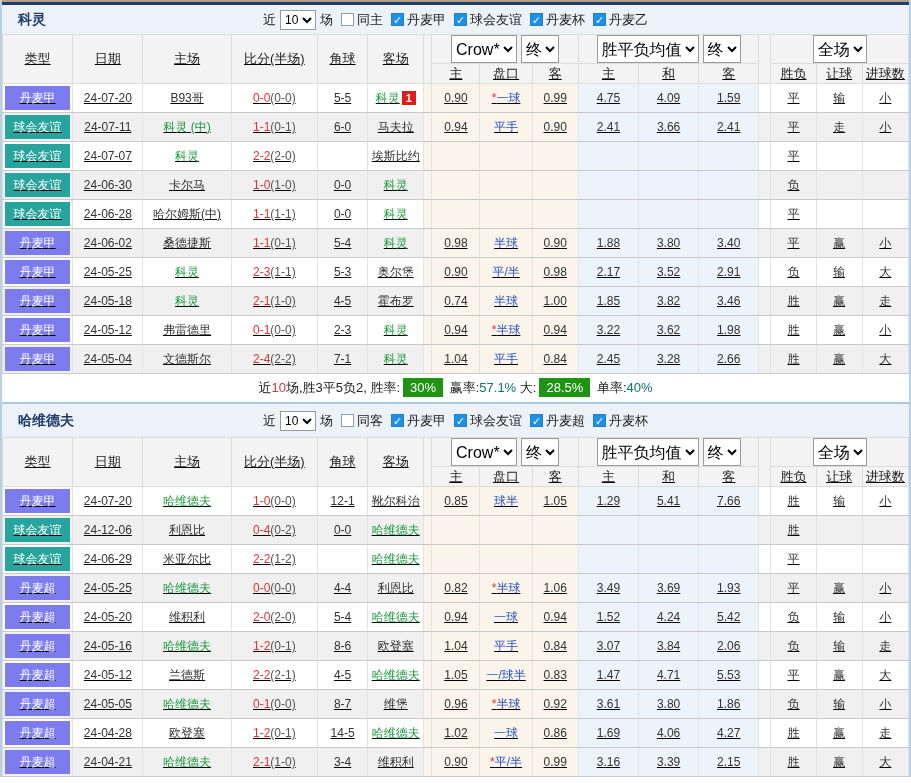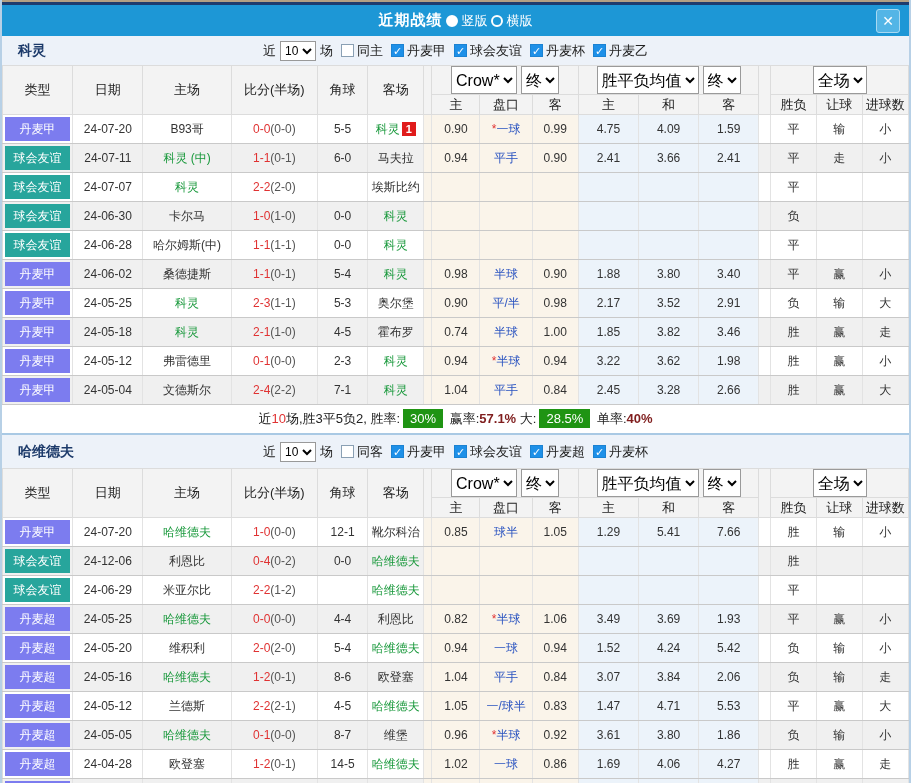--- a/index.html
+++ b/index.html
@@ -13,21 +13,21 @@
   .radio.sel{background:#fff;}
   .radio-label{font-size:13px;}
   .close-btn{position:absolute;right:9px;top:4px;width:22px;height:22px;background:#53b5e6;border:1px solid #a8d9f2;border-radius:3px;color:#fff;font-weight:bold;font-size:14px;line-height:22px;text-align:center;cursor:pointer;}
   .filter-band{position:relative;height:29px;display:flex;align-items:center;background:#edf2f9;font-size:13px;color:#222;}
   .sec-2 .filter-band{border-top:2px solid #a9c9e4;height:33px;}
   .team-name{position:absolute;left:16px;font-weight:bold;color:#1c3a6a;font-size:14px;}
   .filter-center{margin:0 auto;display:flex;align-items:center;}
   .filter-center select{font-size:12px;height:20px;border:1px solid #999;background:#fff;margin:0 4px;}
   .cb{display:inline-block;width:13px;height:13px;box-sizing:border-box;border:1px solid #8aa0b4;background:#fff;margin:0 3px 0 8px;cursor:pointer;font-size:11px;line-height:12px;text-align:center;vertical-align:-2px;color:#fff;}
   .cb.on{background:#1e90e8;border-color:#1b82d2;}
-  table{width:907px;table-layout:fixed;border-collapse:collapse;font-size:12px;}
+  table{width:907px;table-layout:fixed;border-collapse:collapse;font-size:12px;text-decoration:underline;}
   th,td{border:1px solid #dcdcdc;text-align:center;padding:0;overflow:hidden;white-space:nowrap;}
   th{background:#f3f3f3;font-weight:normal;color:#222;font-size:13px;}
   tr.hdr1 th{height:26px;}
   tr.hdr2 th{height:19px;}
   th select{font-size:16px;height:28px;border:1px solid #9a9a9a;background:#fff;margin:0 2px;}
   tr.data{height:28px;}
   tr.data td{border-bottom:1px solid #c9c9c9;border-right:1px solid #e3e3e3;color:#333;}
   tr.odd td{background:#fff;}
   tr.even td{background:#f0f0f0;}
   tr.data td.crow{background:#faf4ea;}
@@ -41,37 +41,29 @@
   .t-green{color:#17983a;}
   .focus{color:#17983a;}
   .ft{color:#e03232;}
   .ht{color:#555;}
   .pan{color:#2a53c0;}
   .star{color:#e03232;}
   .avgd{color:#3c7cc6;margin-top:32px;}
   .badge1{display:inline-block;min-width:10px;background:#e01b1b;color:#fff;font-size:11px;line-height:14px;padding:0 2px;margin-left:2px;font-weight:bold;}
   .summary{height:28px;line-height:28px;text-align:center;font-size:13px;color:#222;background:#fff;}
   .summary .red{color:#e03232;}
-  .summary .blue{color:#7f1d1d;font-weight:bold;}
+  .summary .blue{color:#0f766e;}
   .summary .badge{background:#1f9413;color:#fff;padding:2px 7px;margin:0 3px;}
 </style>
 </head>
 <body>
 
 <div class="window">
   <div class="topstrip-a"></div>
   <div class="topstrip-b"></div>
-  <div class="titlebar">
-    <span class="title">近期战绩</span>
-    <span class="radio sel"></span>
-    <span class="radio-label">竖版</span>
-    <span class="radio"></span>
-    <span class="radio-label">横版</span>
-    <div class="close-btn">✕</div>
-  </div>
   <div id="sections">
       <div class="section sec-1">
         <div class="filter-band">
           <span class="team-name">科灵</span>
           <div class="filter-center">
             <span>近</span>
             <select><option>10</option></select>
             <span>场</span>
             <span class="cb"></span>
             <span>同主</span>

